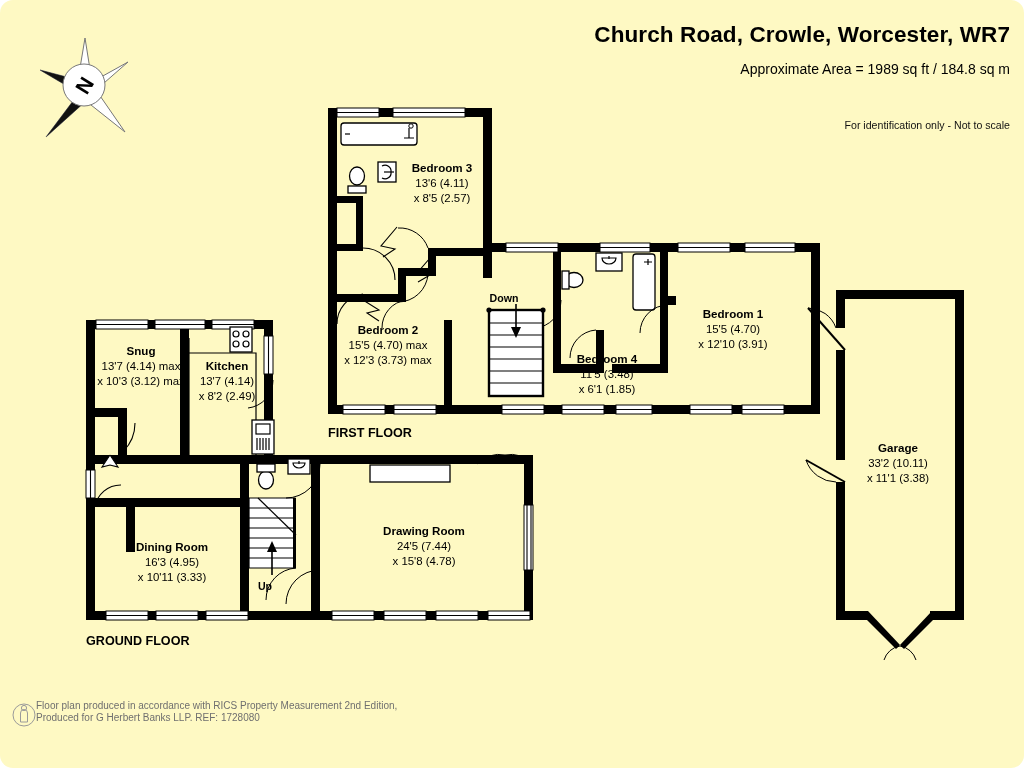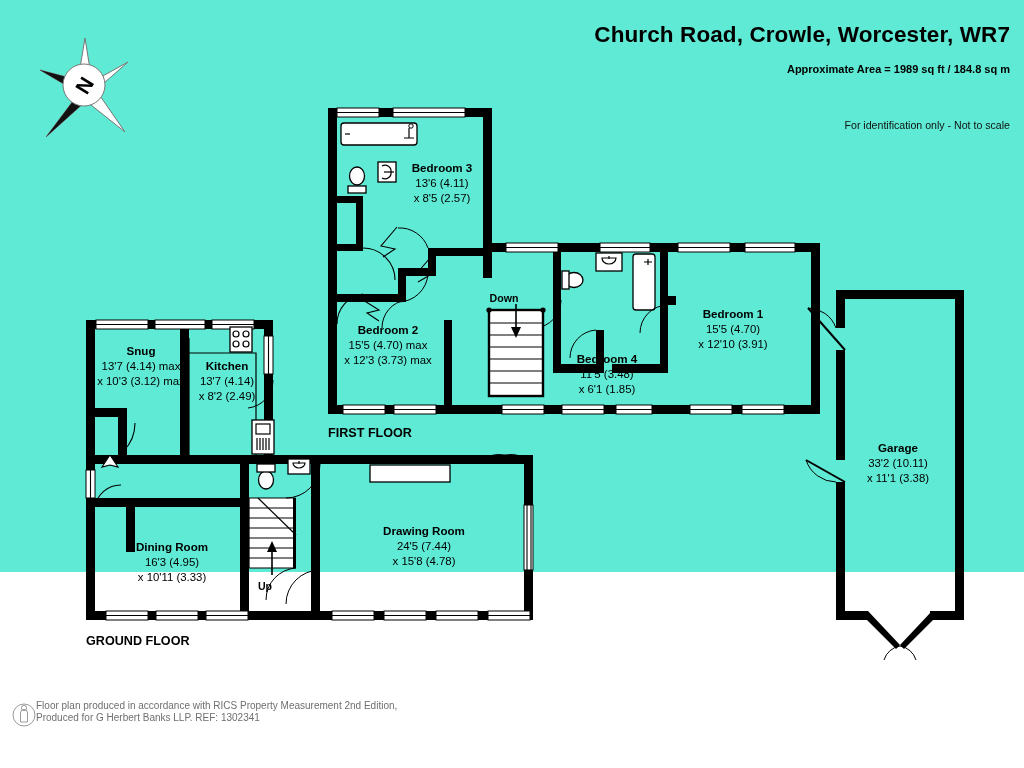--- a/index.html
+++ b/index.html
@@ -1,22 +1,22 @@
 <!DOCTYPE html>
 <html><head>
 <meta charset="utf-8">
 <style>
   html,body{margin:0;padding:0;background:#fff;}
   body{width:1024px;height:768px;overflow:hidden;
        font-family:"Liberation Sans","DejaVu Sans",sans-serif;color:#000;}
-  #page{position:relative;width:1024px;height:572px;background:#5eead4;}
+  #page{position:relative;width:1024px;height:768px;background:#fef9c3;border-radius:13px;}
 
   .hdr{position:absolute;right:14px;text-align:right;}
   .hdr-title{top:22px;font-size:22.5px;font-weight:bold;letter-spacing:.1px;}
-  .hdr-line{font-size:11px;font-weight:700;line-height:18.5px;}
+  .hdr-line{font-size:14px;font-weight:400;line-height:18.5px;}
   #areas{position:absolute;right:14px;top:60px;text-align:right;}
   #disclaimer{position:absolute;right:14px;top:119px;text-align:right;
               font-size:10.6px;color:#111;}
 
   svg#plan{position:absolute;left:0;top:0;width:1024px;height:768px;}
 
   .wall{fill:#000;}
   .thin{fill:none;stroke:#000;stroke-width:1.2;}
   .thin2{fill:none;stroke:#000;stroke-width:1.6;}
   .fix{fill:#fff;stroke:#000;stroke-width:1.3;}
@@ -370,16 +370,16 @@
   </svg>
 
   <svg id="footer-icon" width="24" height="34" viewBox="0 0 24 34">
     <circle cx="12" cy="17" r="11" fill="none" stroke="#9a9a9a" stroke-width="1"></circle>
     <circle cx="12" cy="10" r="2.6" fill="none" stroke="#9a9a9a" stroke-width="1"></circle>
     <path d="M8.5 15 a3.5 3.5 0 0 1 7 0 l0 9 l-7 0 z" fill="none" stroke="#9a9a9a" stroke-width="1"></path>
   </svg>
 
   <div id="footer">
     <div>Floor plan produced in accordance with RICS Property Measurement 2nd Edition,</div>
-    <div>Produced for G Herbert Banks LLP.  REF: 1302341</div>
+    <div>Produced for G Herbert Banks LLP.  REF: 1728080</div>
   </div>
 
 </div>
 
 </body></html>

